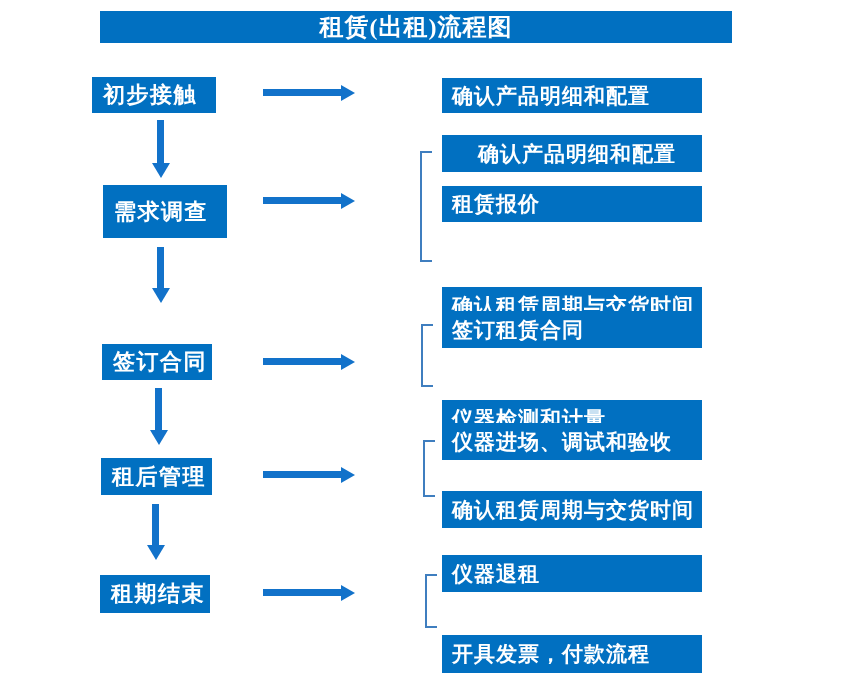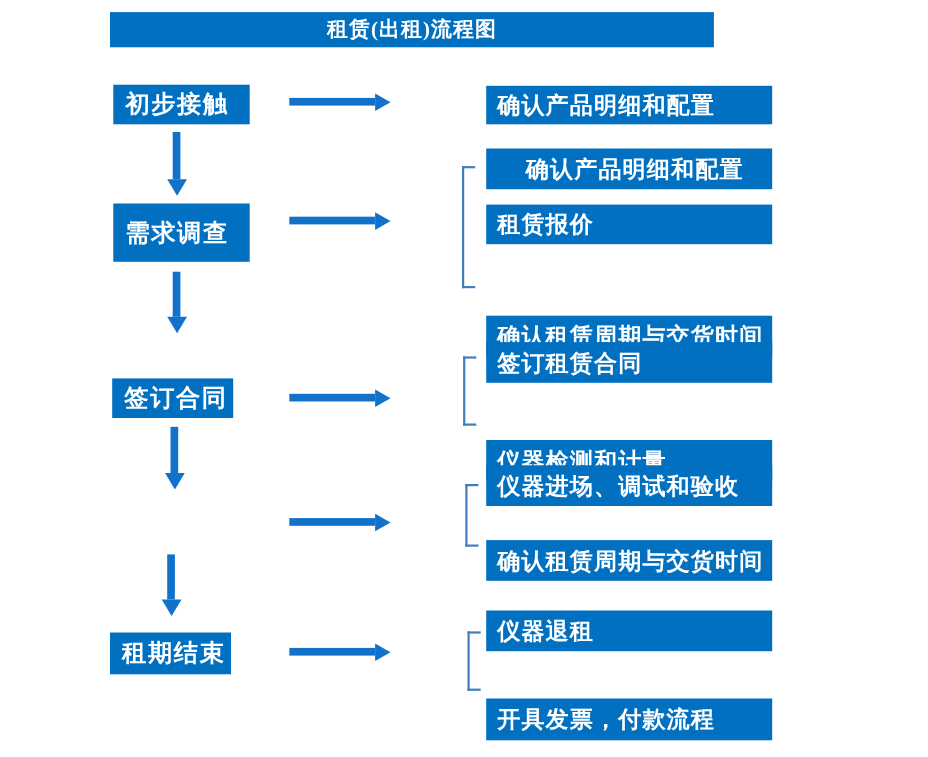--- a/index.html
+++ b/index.html
@@ -16,25 +16,25 @@
   }
   .canvas {
     position: relative;
     width: 844px;
     height: 688px;
     background: var(--c-background);
     overflow: hidden;
   }
   .title {
     position: absolute;
-    left: 100px; top: 11px; width: 549px; height: 32px;
+    left: 100px; top: 11px; width: 632px; height: 32px;
     background: var(--c-box);
     color: var(--c-text-on-box);
     font-weight: bold;
-    font-size: 19px;
+    font-size: 24px;
     letter-spacing: 1px;
     display: flex; align-items: center; justify-content: center;
     white-space: nowrap;
   }
   .lbox, .rbox {
     position: absolute;
     background: var(--c-box);
     color: var(--c-text-on-box);
     font-weight: bold;
     display: flex; align-items: center;
@@ -82,23 +82,24 @@
     box-sizing: border-box;
   }
 </style>
 </head>
 <body>
 
 <div class="canvas">
 
   <div class="title">租赁(出租)流程图</div>
 
-  <div class="lbox" style="left:103px; top:77px;  width:124px; height:36px;">初步接触</div>
+  <div class="lbox" style="left:92px; top:77px;  width:124px; height:36px;">初步接触</div>
   <div class="lbox" style="left:103px; top:185px; width:124px; height:53px;">需求调查</div>
   <div class="lbox" style="left:102px; top:344px; width:110px; height:36px;">签订合同</div>
+  <div class="lbox" style="left:101px; top:458px; width:111px; height:37px;">租后管理</div>
   <div class="lbox" style="left:100px; top:575px; width:110px; height:38px;">租期结束</div>
 
   <div class="varrow" style="left:157px; top:120px; height:43px;"></div>
   <div class="varrow" style="left:157px; top:247px; height:41px;"></div>
   <div class="varrow" style="left:155px; top:388px; height:42px;"></div>
   <div class="varrow" style="left:152px; top:504px; height:41px;"></div>
 
   <div class="harrow" style="top:89px;"></div>
   <div class="harrow" style="top:197px;"></div>
   <div class="harrow" style="top:358px;"></div>

